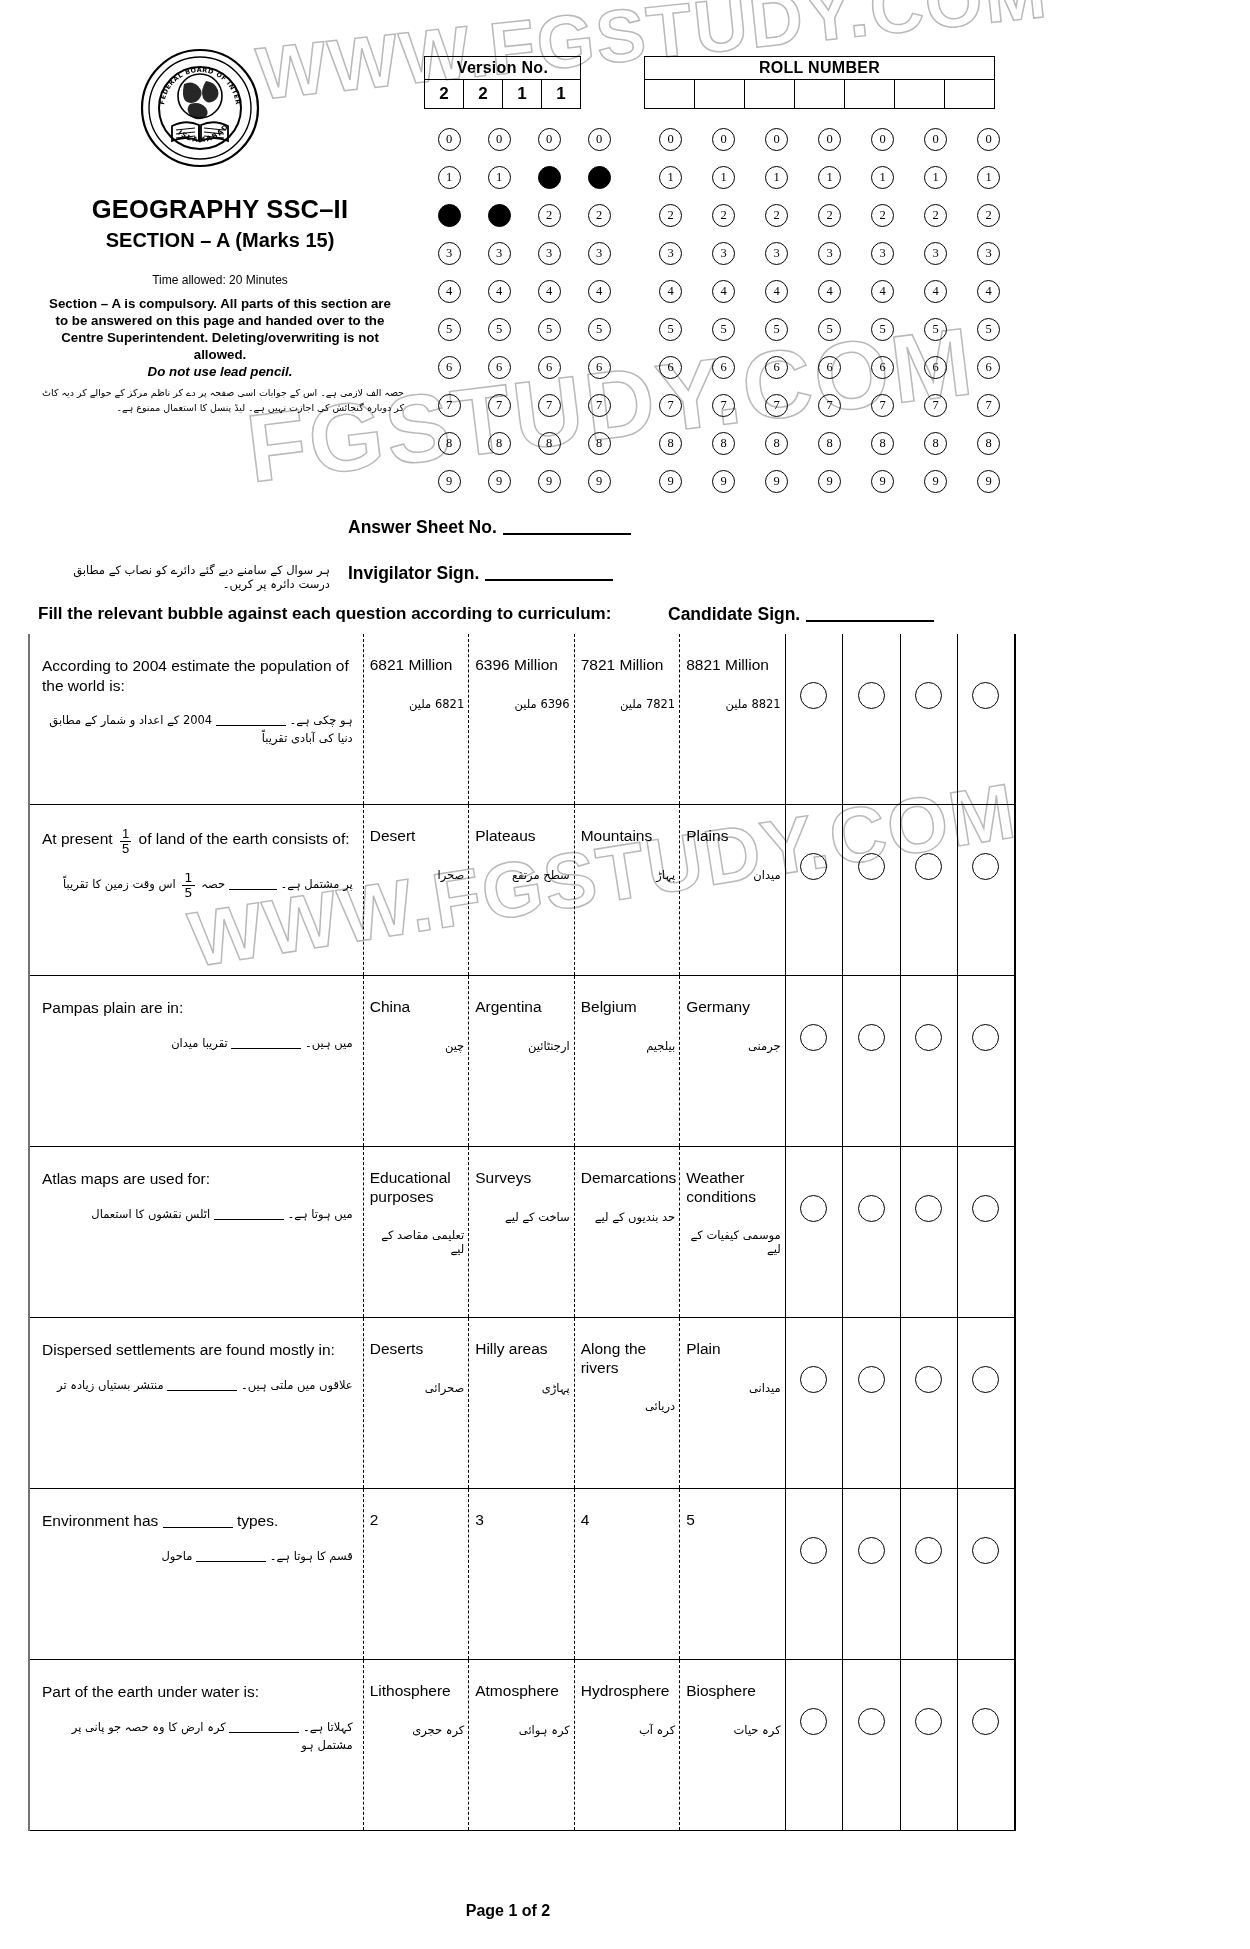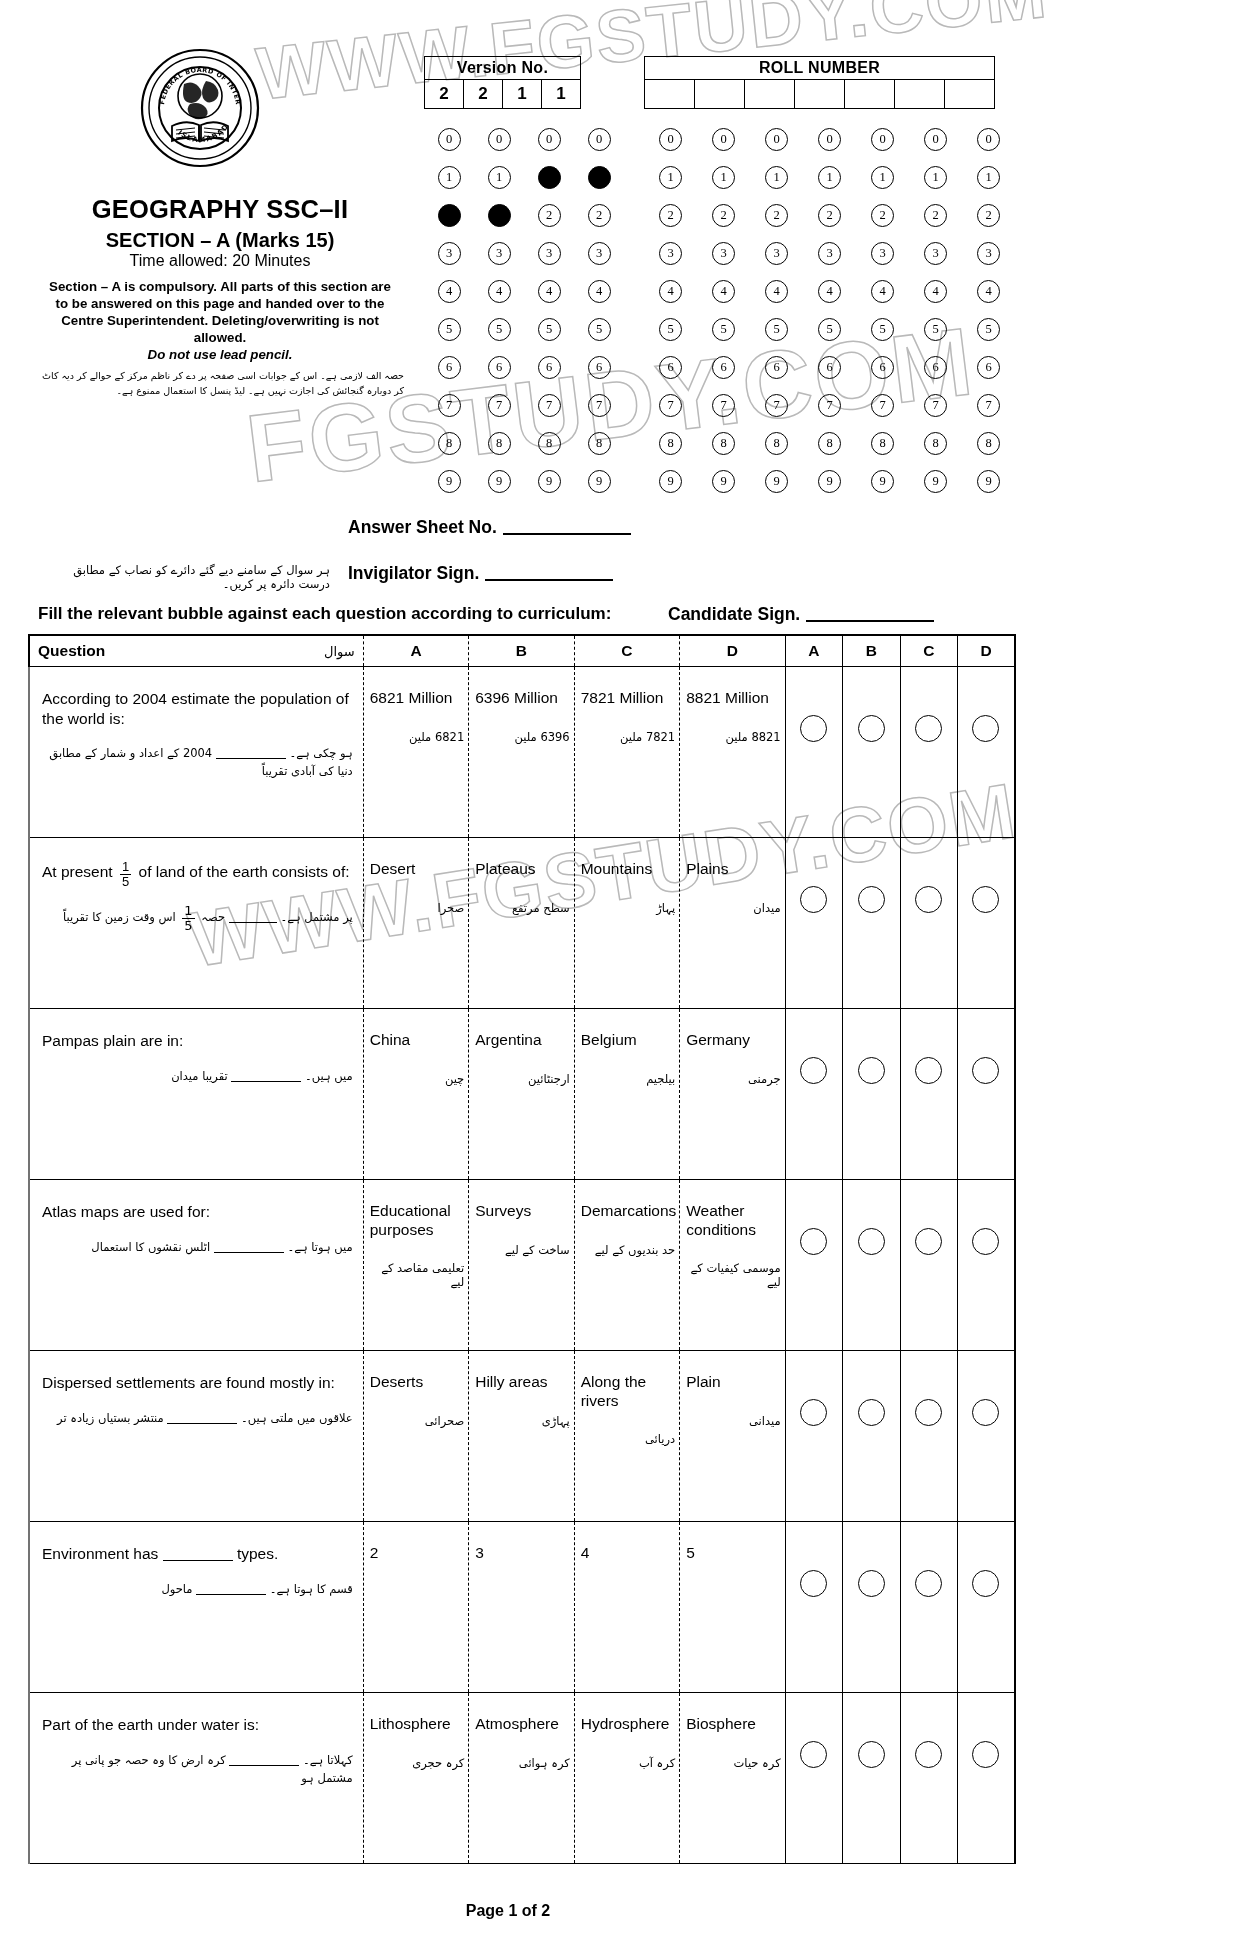--- a/index.html
+++ b/index.html
@@ -25,21 +25,21 @@
   .wm1{top:-10px;left:255px;font-size:74px;transform:rotate(-6deg);letter-spacing:2px;}
   .wm2{top:350px;left:245px;font-size:96px;transform:rotate(-7deg);letter-spacing:3px;}
   .wm3{top:830px;left:185px;font-size:78px;transform:rotate(-9deg);letter-spacing:2px;}
 
   
   .logo{position:absolute;left:140px;top:48px;width:120px;height:120px;}
 
   .title-block{position:absolute;left:30px;top:195px;width:380px;text-align:center;}
   .t-main{font-size:25.5px;font-weight:700;letter-spacing:.2px;}
   .t-sec{font-size:20px;font-weight:700;margin-top:5px;}
-  .t-time{font-size:16px;margin-top:0;}
+  .t-time{font-size:12px;margin-top:21px;}
   .t-instr{font-size:13.3px;font-weight:700;margin-top:9px;line-height:1.27;padding:0 18px;}
   .t-note{font-size:13.3px;font-weight:700;font-style:italic;line-height:1.27;}
   .urdu{font-family:"DejaVu Sans", sans-serif;direction:rtl;}
   .t-urdu{font-size:9.5px;line-height:1.55;margin-top:6px;text-align:right;padding:0 6px;}
 
   
   .vn-wrap{position:absolute;left:424px;top:56px;}
   .rn-wrap{position:absolute;left:644px;top:56px;}
   .boxlabel{
     border:1.6px solid #000;border-bottom:none;
@@ -593,36 +593,20 @@
         <col class="c-opt">
         <col class="c-opt">
         <col class="c-opt">
         <col class="c-opt">
       <col class="c-bub">
         <col class="c-bub">
         <col class="c-bub">
         <col class="c-bub">
     </colgroup>
     <tbody id="qt-body">
-        <tr class="hdr">
-          <td class="qh">
-            <div class="qh-inner">
-              <span>Question</span>
-              <span class="qh-urdu urdu">سوال</span>
-            </div>
-          </td>
-          <td class="oh">A</td>
-          <td class="oh">B</td>
-          <td class="oh">C</td>
-          <td class="oh">D</td>
-          <td class="bh">A</td>
-          <td class="bh">B</td>
-          <td class="bh">C</td>
-          <td class="bh last">D</td>
-        </tr>
         <tr class="qrow">
           <td class="qcell">
             <div class="q-en">According to 2004 estimate the population of the world is:</div>
             <div class="q-ur urdu"><span>ہو چکی ہے۔ </span><span class="blank"></span><span> 2004 کے اعداد و شمار کے مطابق دنیا کی آبادی تقریباً</span></div>
           </td>
           <td class="ocell">
             <div>6821 Million</div>
             <div class="o-ur urdu">6821 ملین</div>
           </td>
           <td class="ocell">

